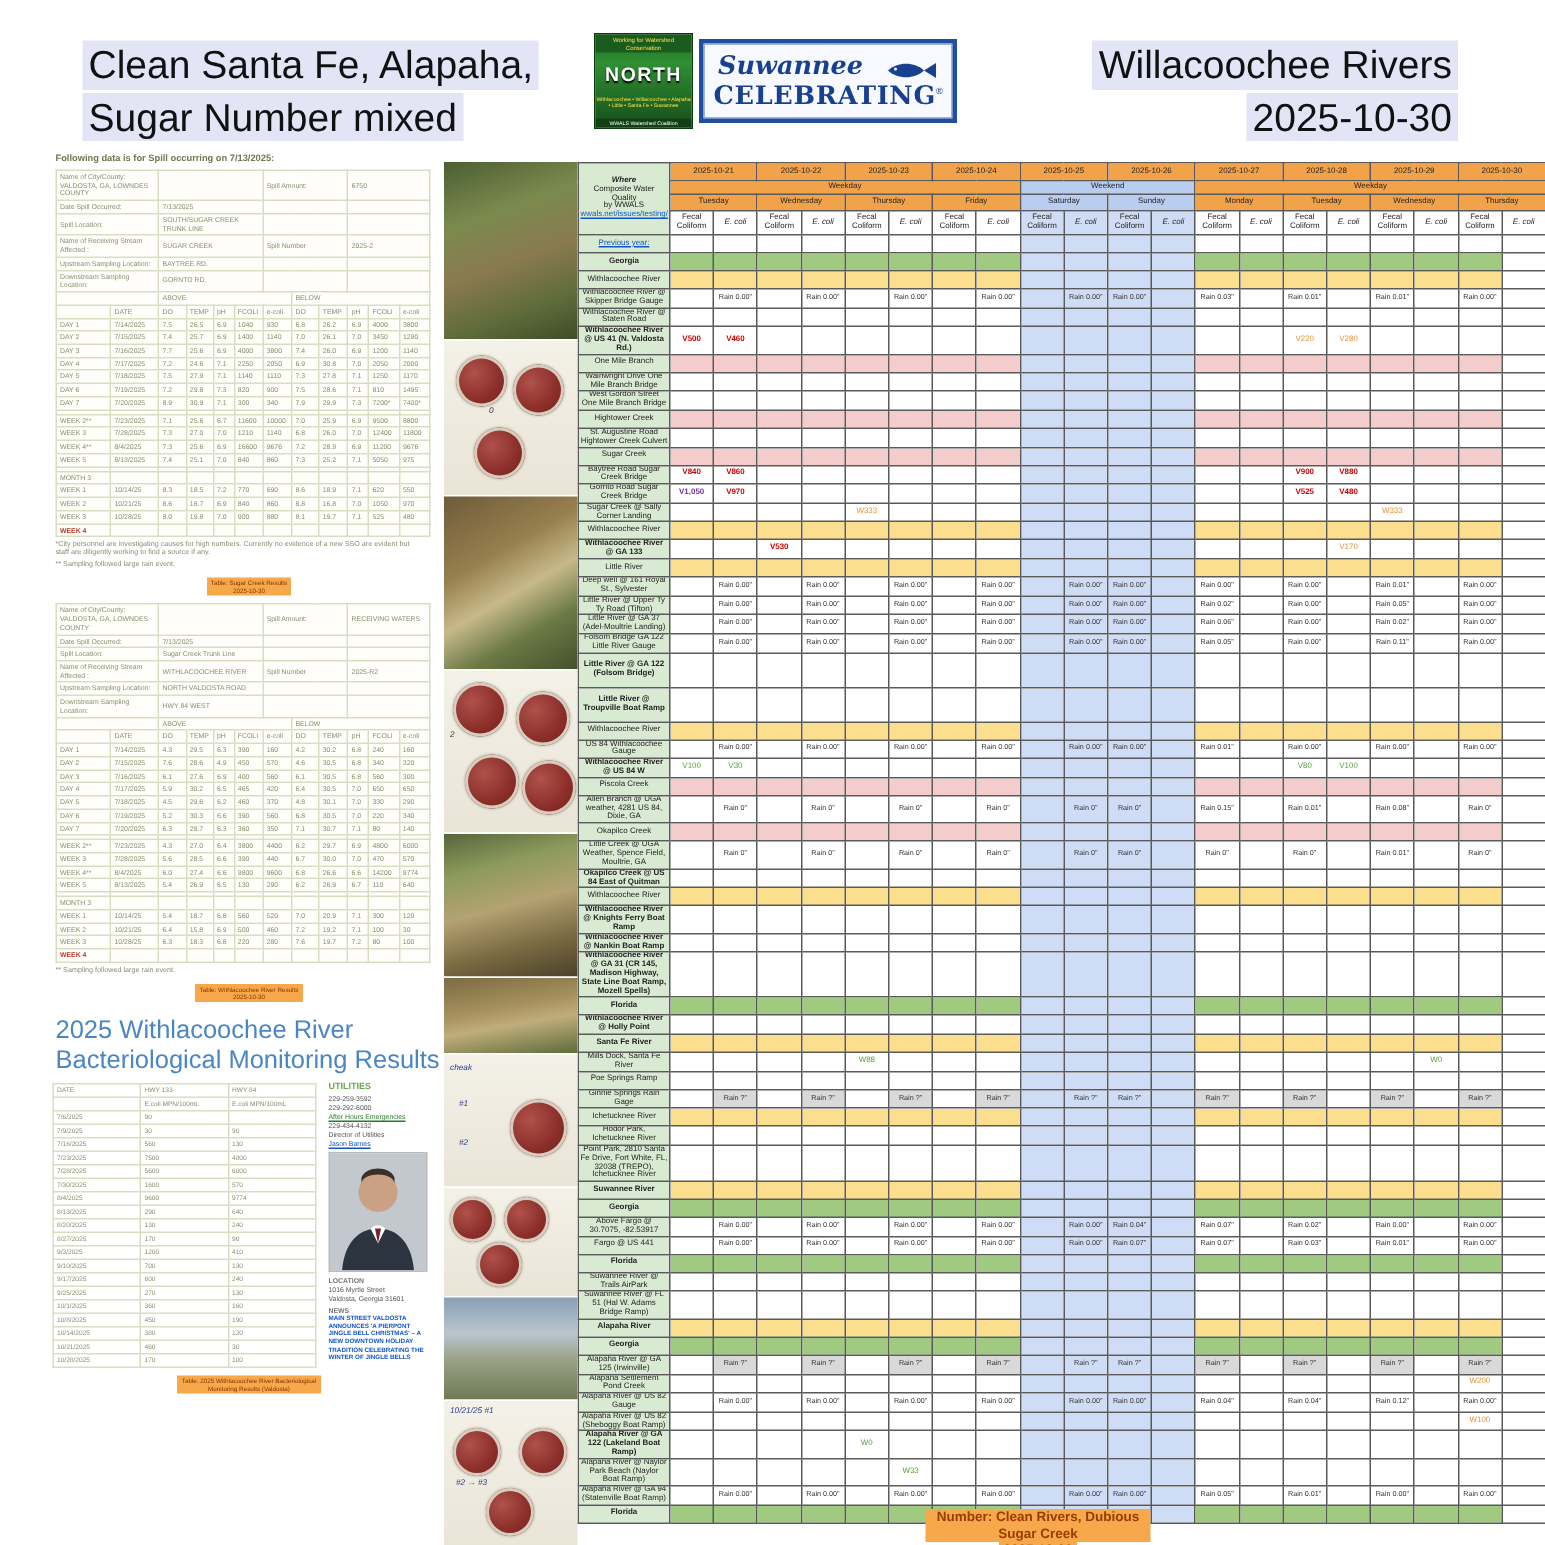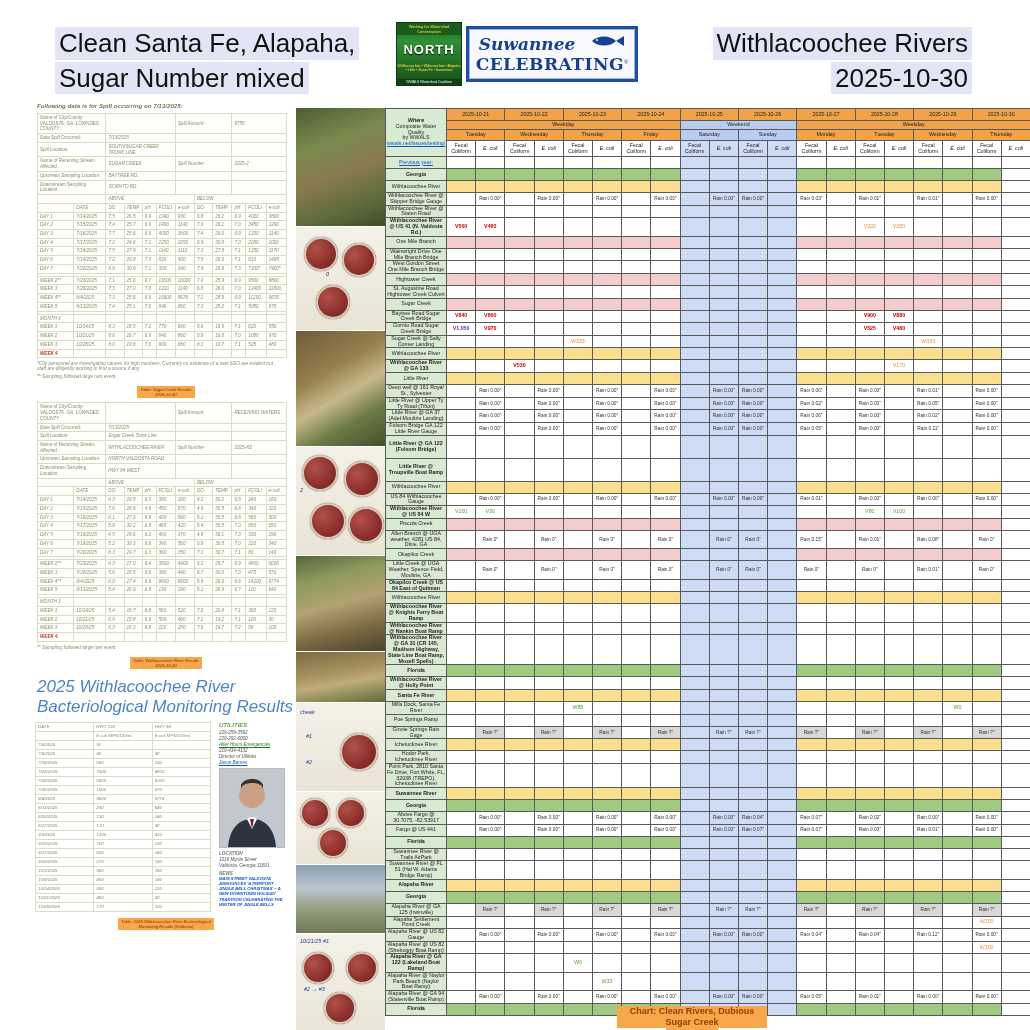--- a/index.html
+++ b/index.html
@@ -13,26 +13,26 @@
   .logo-wrap{position:absolute;left:396px;top:22px;display:flex;align-items:center;}
   .wwals-logo{width:64px;height:62px;background:linear-gradient(180deg,#1e6b22,#2f8f33 30%,#174f1a);
      border:1px solid #0c3b0e;position:relative;display:flex;flex-direction:column;justify-content:space-between;
      font-size:5px;color:#fff;text-align:center;overflow:hidden;}
   .wwals-banner{background:#1a5c1d;color:#ffe14d;font-size:4px;padding:1px 0;}
   .wwals-word{font-size:13px;font-weight:bold;letter-spacing:1px;color:#fff;text-shadow:0 1px 1px #000;}
   .wwals-sub{font-size:3.5px;color:#ffe14d;}
   .wwals-foot{background:#123f14;color:#fff;font-size:3.5px;padding:1px 0;}
   .srk-box{width:166px;height:50px;border:3px solid #1f4fa0;background:#f8f9ff;margin-left:4px;
      display:flex;flex-direction:column;align-items:center;justify-content:center;box-shadow:inset 0 0 0 1px #9db3d8;}
-  .srk-top{display:flex;align-items:flex-start;gap:16px;}
+  .srk-top{display:flex;align-items:flex-end;gap:16px;}
   .srk-suwannee{font-family:"DejaVu Serif",serif;font-style:italic;font-weight:bold;font-size:17px;color:#17418f;}
   .srk-river{font-family:"DejaVu Serif",serif;font-weight:bold;font-size:17px;color:#17418f;letter-spacing:.5px;}
   .srk-reg{font-size:6px;vertical-align:super;color:#17418f;}
   
-  #left-docs{position:absolute;left:35px;top:100px;width:262px;color:#86906c;font-style:italic;}
+  #left-docs{position:absolute;left:35px;top:100px;width:262px;color:#86906c;}
   .doc-title{font-size:6.2px;font-weight:bold;color:#6d7a52;margin:2px 0 4px 2px;}
   table.doc{border-collapse:collapse;width:250px;table-layout:fixed;margin-left:2px;background:#fffefa;}
   table.doc td{border:1px solid #d9ddc2;font-size:4.6px;line-height:1.25;padding:1px 2px;color:#86906c;
       overflow:hidden;white-space:nowrap;}
   table.doc td.wrap{white-space:normal;}
   .red-lbl{color:#c0392b !important;font-weight:bold;}
   .footnote{font-size:4.8px;color:#86906c;margin:3px 2px;width:245px;}
   .mini-caption{display:inline-block;background:#f6a84a;color:#8a2f00;font-size:4.2px;line-height:1.2;
       padding:1px 3px;text-align:center;}
   .cap-row{text-align:center;margin:2px 0;}
@@ -94,21 +94,21 @@
 </head>
 <body>
 
 <div class="page">
 
   <div class="title" id="title-left">
     <span>Clean Santa Fe, Alapaha,</span><br>
     <span>Sugar Number mixed</span>
   </div>
   <div class="title" id="title-right">
-    <span>Withlacoochee Rivers</span><br>
+    <span>Willacoochee Rivers</span><br>
     <span>2025-10-30</span>
   </div>
 
   <div class="logo-wrap">
     <div class="wwals-logo">
       <div class="wwals-banner">Working for Watershed Conservation</div>
       <div class="wwals-word">NORTH</div>
       <div class="wwals-sub">Withlacoochee • Willacoochee • Alapaha • Little • Santa Fe • Suwannee</div>
       <div class="wwals-foot">WWALS Watershed Coalition</div>
     </div>
@@ -2475,17 +2475,17 @@
             <td class="cell bg-g"></td>
             <td class="cell bg-g"></td>
             <td class="cell bg-g"></td>
             <td class="cell"></td>
           </tr>
         </tbody>
       </table>
     </div>
 
   <div id="chart-caption">
-    <span class="l1">Chart: Clean Rivers, Dubious Sugar Creek</span><br>
+    <span class="l1">Number: Clean Rivers, Dubious Sugar Creek</span><br>
     <span class="l2">2025-10-30</span>
   </div>
 
 </div>
 
 </body></html>

